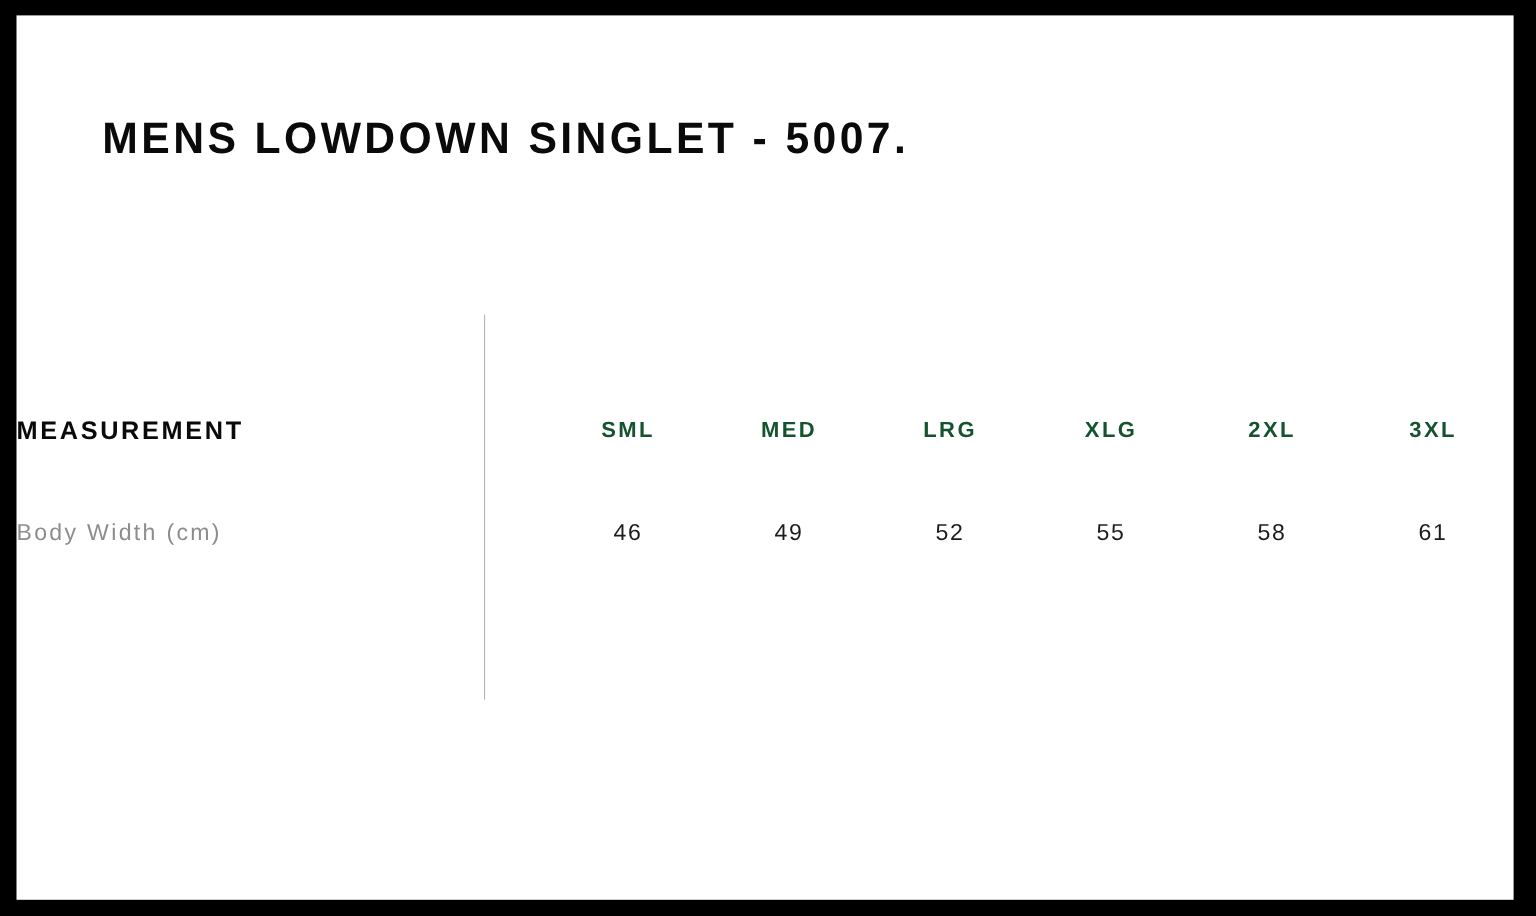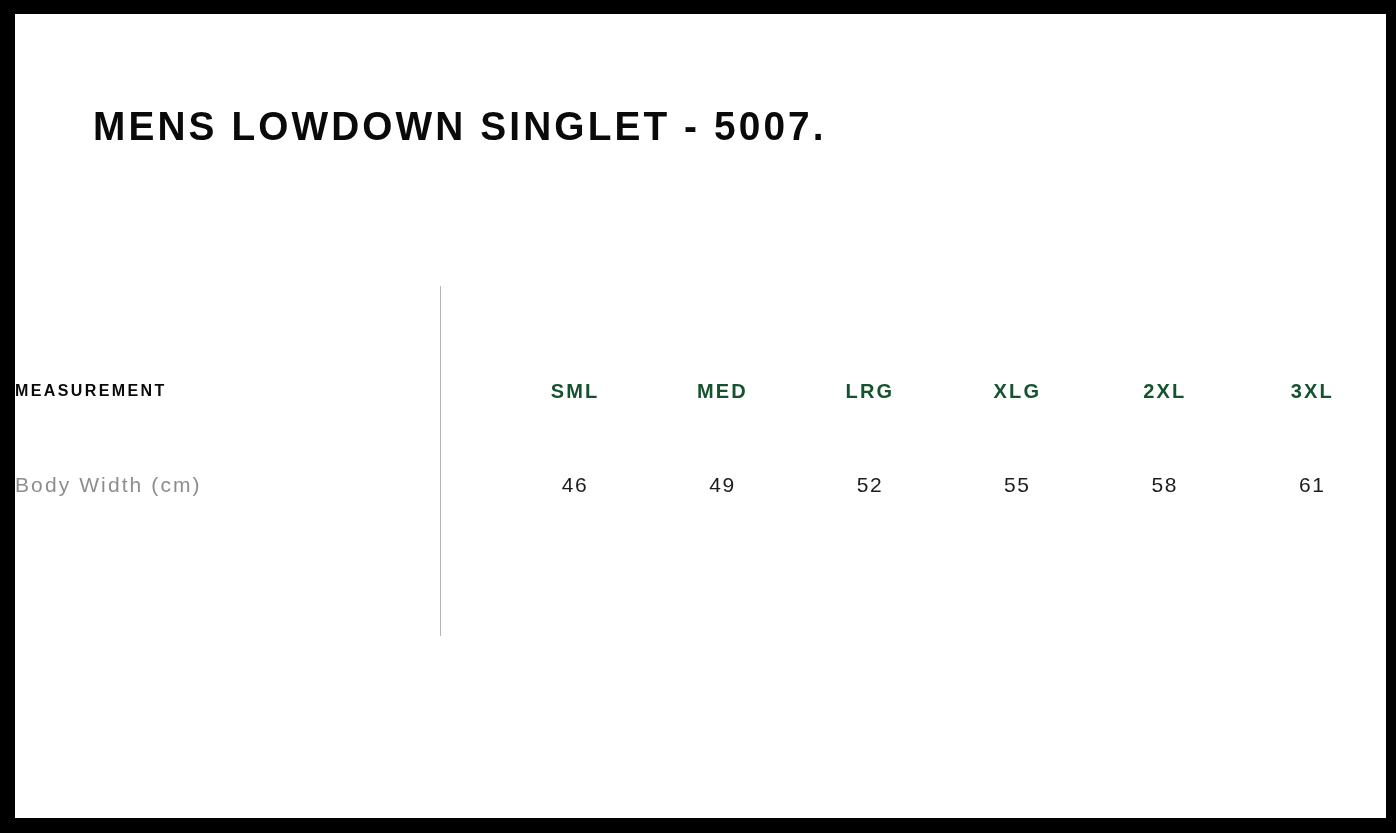--- a/index.html
+++ b/index.html
@@ -14,21 +14,21 @@
     overflow: hidden;
     font-family: "Liberation Sans", sans-serif;
   }
 
   
   .frame {
     box-sizing: border-box;
     width: 1396px;
     height: 833px;
     background: #000000;
-    padding: 14px 10px 15px 15px;
+    padding: 14px 20px 15px 15px;
   }
 
   .sheet {
     box-sizing: border-box;
     position: relative;
     width: 100%;
     height: 100%;
     background: #ffffff;
   }
 
@@ -91,21 +91,21 @@
   .size-table td {
     padding: 0;
     border: none;
     height: 94px;
     vertical-align: middle;
   }
 
   .th-measurement {
     text-align: left;
     padding-left: 79px;
-    font-size: 16px;
+    font-size: 23px;
     font-weight: bold;
     color: #0a0a0a;
     letter-spacing: 2.4px;
     white-space: nowrap;
   }
 
   .th-size {
     text-align: center;
     font-size: 20px;
     font-weight: bold;

